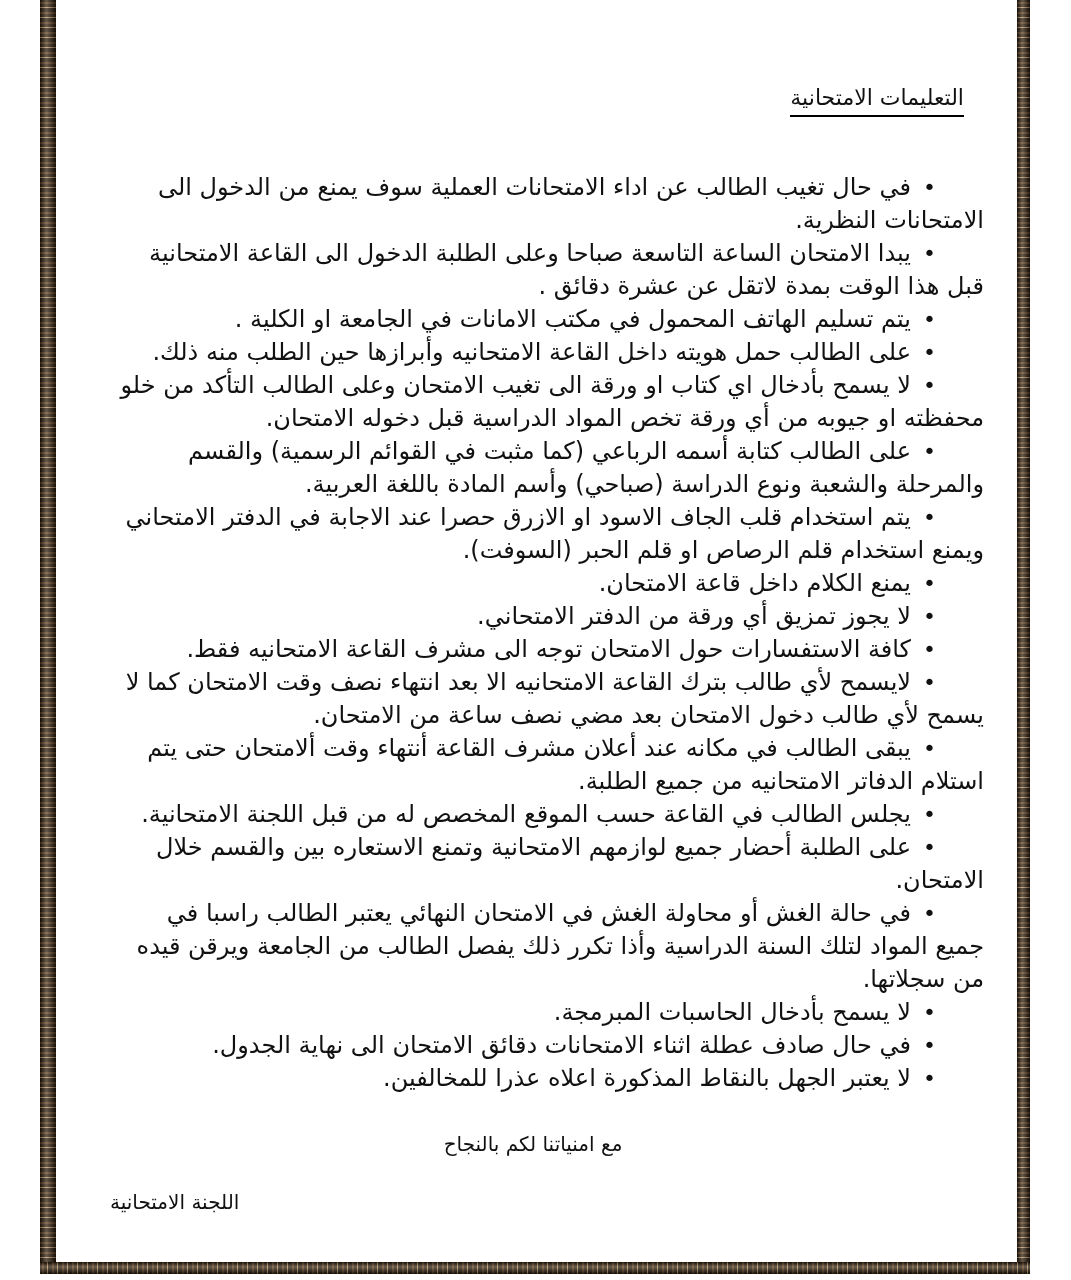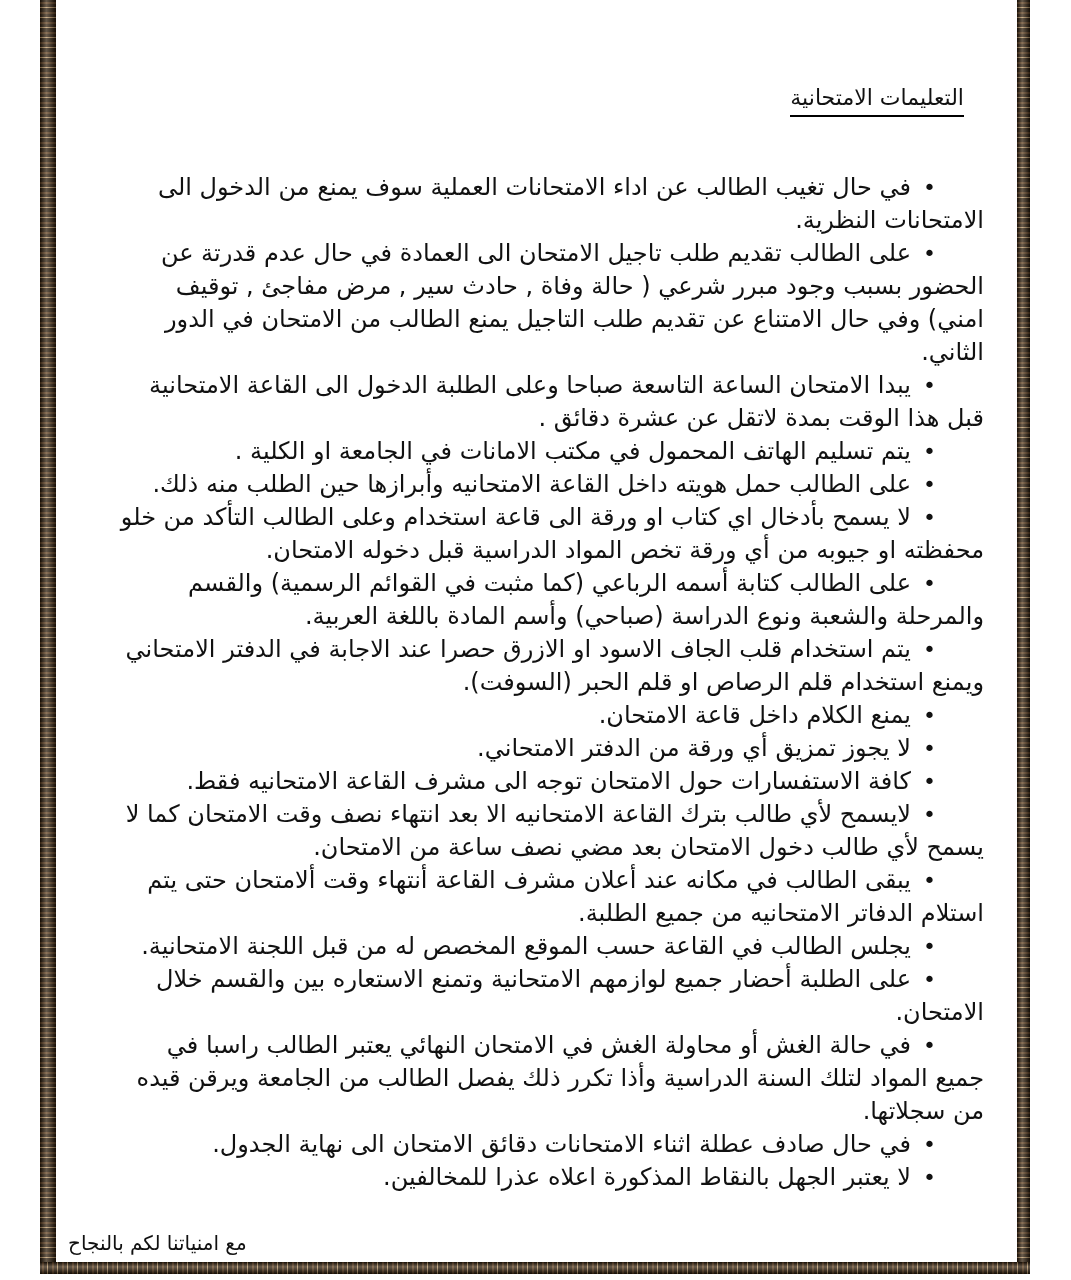--- a/index.html
+++ b/index.html
@@ -84,21 +84,21 @@
     text-align: right;
     text-indent: 48px;
   }
   ul.instructions li::before {
     content: "\2022";
     font-size: 22px;
     padding-left: 12px;
   }
   .closing {
     margin-top: 34px;
-    text-align: left;
+    text-align: center;
     font-size: 20px;
     line-height: 30px;
     transform: translateX(12px);
   }
   .signature {
     margin-top: 28px;
     text-align: left;
     padding-left: 54px;
     font-size: 20px;
     line-height: 30px;
@@ -114,35 +114,35 @@
   <div class="chain chain-bottom"></div>
 
   <div class="content">
 
     <div class="title-row">
       <span class="title-text">التعليمات الامتحانية</span>
     </div>
 
     <ul class="instructions">
       <li>في حال تغيب الطالب عن اداء الامتحانات العملية سوف يمنع من الدخول الى الامتحانات النظرية.</li>
-      <li>على الطالب تقديم طلب تاجيل الامتحان الى العمادة في حال عدم قدرتة عن الحضور بسبب وجود مبرر شرعي ( حالة وفاة , حادث سير , مرض مفاجئ , توقيف امني) وفي حال الامتناع عن تقديم طلب التاجيل يمنع الطالب من الامتحان في الدور الثاني.</li>
       <li>يبدا الامتحان الساعة التاسعة صباحا وعلى الطلبة الدخول الى القاعة الامتحانية قبل هذا الوقت بمدة لاتقل عن عشرة دقائق .</li>
       <li>يتم تسليم الهاتف المحمول في مكتب الامانات في الجامعة او الكلية .</li>
       <li>على الطالب حمل هويته داخل القاعة الامتحانيه وأبرازها حين الطلب منه ذلك.</li>
-      <li>لا يسمح بأدخال اي كتاب او ورقة الى قاعة استخدام وعلى الطالب التأكد من خلو محفظته او جيوبه من أي ورقة تخص المواد الدراسية قبل دخوله الامتحان.</li>
+      <li>لا يسمح بأدخال اي كتاب او ورقة الى تغيب الامتحان وعلى الطالب التأكد من خلو محفظته او جيوبه من أي ورقة تخص المواد الدراسية قبل دخوله الامتحان.</li>
       <li>على الطالب كتابة أسمه الرباعي (كما مثبت في القوائم الرسمية) والقسم والمرحلة والشعبة ونوع الدراسة (صباحي) وأسم المادة باللغة العربية.</li>
       <li>يتم استخدام قلب الجاف الاسود او الازرق حصرا عند الاجابة في الدفتر الامتحاني ويمنع استخدام قلم الرصاص او قلم الحبر (السوفت).</li>
       <li>يمنع الكلام داخل قاعة الامتحان.</li>
       <li>لا يجوز تمزيق أي ورقة من الدفتر الامتحاني.</li>
       <li>كافة الاستفسارات حول الامتحان توجه الى مشرف القاعة الامتحانيه فقط.</li>
       <li>لايسمح لأي طالب بترك القاعة الامتحانيه الا بعد انتهاء نصف وقت الامتحان كما لا يسمح لأي طالب دخول الامتحان بعد مضي نصف ساعة من الامتحان.</li>
       <li>يبقى الطالب في مكانه عند أعلان مشرف القاعة أنتهاء وقت ألامتحان حتى يتم استلام الدفاتر الامتحانيه من جميع الطلبة.</li>
       <li>يجلس الطالب في القاعة حسب الموقع المخصص له من قبل اللجنة الامتحانية.</li>
       <li>على الطلبة أحضار جميع لوازمهم الامتحانية وتمنع الاستعاره بين والقسم خلال الامتحان.</li>
       <li>في حالة الغش أو محاولة الغش في الامتحان النهائي يعتبر الطالب راسبا في جميع المواد لتلك السنة الدراسية وأذا تكرر ذلك يفصل الطالب من الجامعة ويرقن قيده من سجلاتها.</li>
+      <li>لا يسمح بأدخال الحاسبات المبرمجة.</li>
       <li>في حال صادف عطلة اثناء الامتحانات دقائق الامتحان الى نهاية الجدول.</li>
       <li>لا يعتبر الجهل بالنقاط المذكورة اعلاه عذرا للمخالفين.</li>
     </ul>
 
     <div class="closing">مع امنياتنا لكم بالنجاح</div>
 
     <div class="signature">اللجنة الامتحانية</div>
 
   </div>
 </div>

